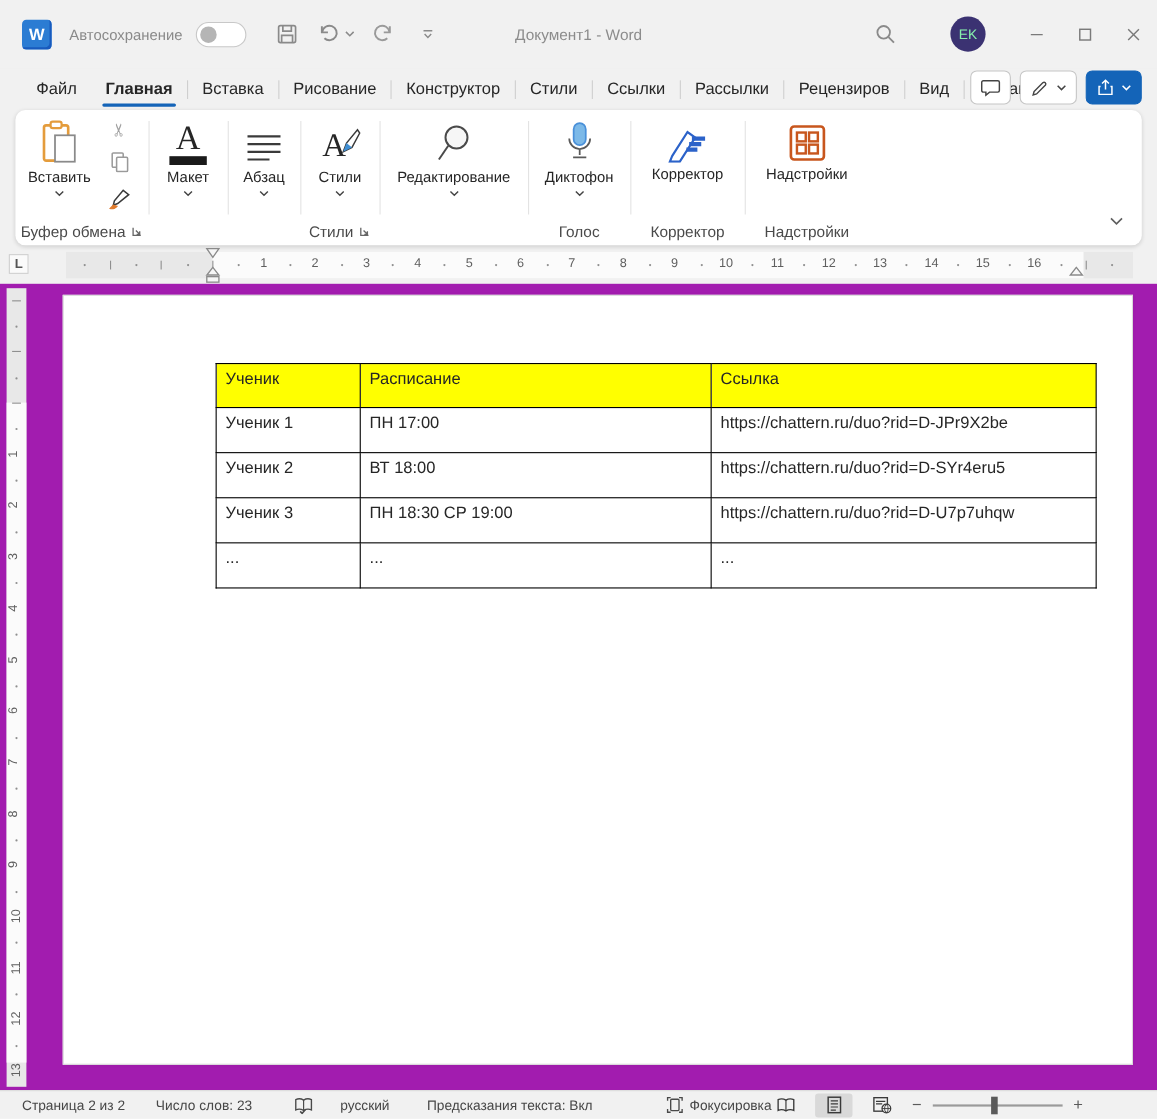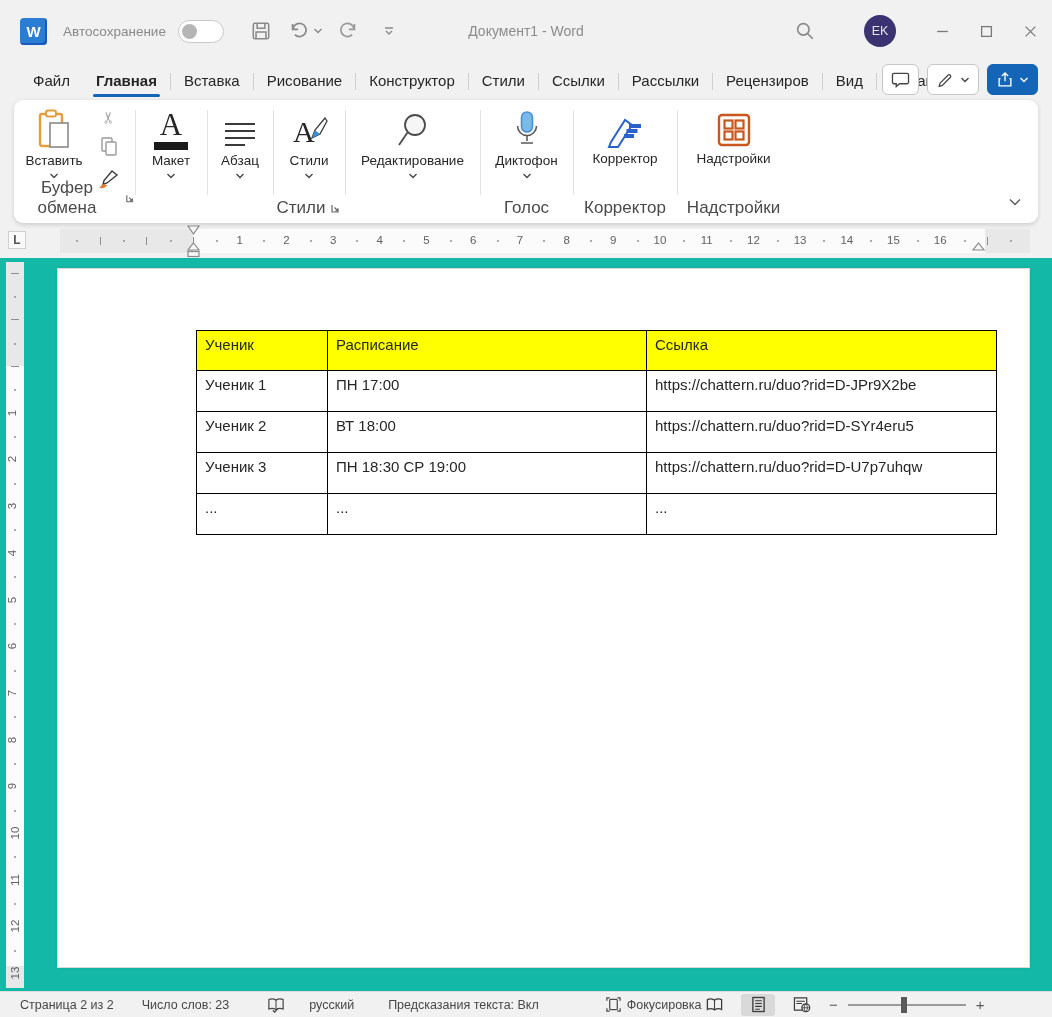--- a/index.html
+++ b/index.html
@@ -11,58 +11,58 @@
   .word-logo { width:27px; height:27px; margin-left:20px; background:#2b7cd3; border-radius:4px; display:flex; align-items:center; justify-content:center; color:#fff; font-weight:bold; font-size:15px; box-shadow:inset -2px -2px 0 #185abd; }
   .autosave-label { margin-left:16px; color:#8a8a8a; font-size:13.5px; }
   .toggle { margin-left:12px; width:46px; height:23px; border:1px solid #c8c8c8; border-radius:12px; background:#fff; position:relative; }
   .toggle .knob { position:absolute; left:3px; top:3px; width:15px; height:15px; border-radius:50%; background:#b5b5b5; }
   .qat-icon { margin-left:22px; color:#8a8a8a; display:flex; align-items:center; }
   .qat-icon svg { display:block; }
   .chev-sm { margin-left:3px; }
   .title-text { position:absolute; left:0; right:0; text-align:center; color:#8c8c8c; font-size:14px; pointer-events:none; }
   .tb-right { position:absolute; right:0; top:0; height:62px; display:flex; align-items:center; }
   .tb-btn { width:34px; height:34px; display:flex; align-items:center; justify-content:center; color:#8a8a8a; }
-  .avatar { width:32px; height:32px; border-radius:50%; background:#3b3272; color:#e5e5e5; font-size:12.5px; display:flex; align-items:center; justify-content:center; margin:0 24px 0 42px; }
+  .avatar { width:32px; height:32px; border-radius:50%; background:#3b3272; color:#86efac; font-size:12.5px; display:flex; align-items:center; justify-content:center; margin:0 24px 0 42px; }
   .win-btn { width:44px; height:44px; display:flex; align-items:center; justify-content:center; color:#9b9b9b; }
 
   
   .tabrow { position:absolute; left:0; top:62px; width:1052px; height:38px; display:flex; align-items:center; padding-left:20px; }
   .tab { font-size:15px; padding:0 13px; height:36px; line-height:36px; position:relative; color:#262626; cursor:default; white-space:nowrap; }
   .tab.active { font-weight:bold; }
   .tab.active::after { content:""; position:absolute; left:10px; right:10px; bottom:2px; height:3.5px; background:#1464b8; border-radius:2px; }
   .tab-sep { width:1px; height:17px; background:#cfcfcf; }
   .tabrow-right { position:absolute; right:14px; top:64px; display:flex; gap:8px; align-items:center; }
   .pill-btn { height:31px; border:1px solid #c6c6c6; background:#fff; border-radius:6px; display:flex; align-items:center; justify-content:center; padding:0 8px; gap:5px; }
   .pill-btn.share { background:#1464b8; border-color:#1464b8; color:#fff; }
 
   
   .ribbon { position:absolute; left:14px; top:100px; width:1024px; height:123px; background:#fff; border-radius:9px; box-shadow:0 1.5px 4px rgba(0,0,0,.14); }
   .rgroup { position:absolute; top:0; height:100%; }
   .rdivider { position:absolute; top:10px; bottom:28px; width:1px; background:#e3e3e3; }
   .bigbtn { position:absolute; top:6px; display:flex; flex-direction:column; align-items:center; }
   .bigbtn .blabel { font-size:13.5px; margin-top:3px; white-space:nowrap; }
-  .group-label { position:absolute; bottom:5px; width:100%; text-align:center; font-size:17px; color:#4a4a4a; display:flex; align-items:center; justify-content:center; gap:5px; }
+  .group-label { position:absolute; bottom:5px; width:100%; text-align:center; font-size:14px; color:#4a4a4a; display:flex; align-items:center; justify-content:center; gap:5px; }
   .icon34 { height:44px; display:flex; align-items:flex-end; justify-content:center; }
   .fontA { font-size:31px; line-height:30px; font-family:"Liberation Serif", serif; }
   .fontA-bar { width:34px; height:8px; background:#1a1a1a; margin-top:2px; }
   .side-icons { position:absolute; display:flex; flex-direction:column; gap:9px; align-items:center; }
   .collapse-chev { position:absolute; right:16px; bottom:12px; color:#5f5f5f; }
 
   
   .hruler { position:absolute; left:0; top:226px; width:1052px; height:32px; }
   .tab-selector { position:absolute; left:8px; top:5px; width:18px; height:18px; background:#fafafa; border:1px solid #cfcfcf; color:#555; font-size:12px; font-weight:bold; display:flex; align-items:center; justify-content:center; }
   .hband { position:absolute; left:60px; right:22px; top:3px; height:24px; background:#e8e8e8; }
   .hband-in { position:absolute; left:133px; width:792px; top:0; height:100%; background:#fbfbfb; }
   .htick { position:absolute; width:1px; height:8px; background:#8f8f8f; top:8px; }
   .hdot { position:absolute; width:2px; height:2px; border-radius:50%; background:#8f8f8f; top:11px; }
   .hnum { position:absolute; transform:translateX(-50%); font-size:11.5px; color:#5f5f5f; top:5px; }
   .marker { position:absolute; }
 
   
-  .docarea { position:absolute; left:0; top:258px; width:1052px; height:733px; background:#14b8a6; }
+  .docarea { position:absolute; left:0; top:258px; width:1052px; height:733px; background:#a21caf; }
   .vruler { position:absolute; left:6px; top:4px; width:18px; height:726px; background:#e8e8e8; }
   .vband-in { position:absolute; top:104px; height:600px; width:100%; background:#fbfbfb; }
   .vtick { position:absolute; height:1px; width:8px; background:#8f8f8f; left:5px; }
   .vdot { position:absolute; width:2px; height:2px; border-radius:50%; background:#8f8f8f; left:8px; }
   .vnum { position:absolute; transform:translateY(-50%) rotate(-90deg); font-size:11.5px; color:#5f5f5f; left:3px; }
   .page { position:absolute; left:57px; top:10px; width:973px; height:700px; background:#fff; border:1px solid #dadada; box-shadow:0 0 3px rgba(0,0,0,.08); }
   .doc-table { position:absolute; left:138px; top:61px; border-collapse:collapse; table-layout:fixed; font-size:15px; }
   .doc-table th, .doc-table td { border:1.5px solid #000; text-align:left; vertical-align:top; padding:5px 8px; font-weight:normal; overflow:hidden; white-space:nowrap; }
   .doc-table th { height:40px; }
   .doc-table td { height:41px; }

